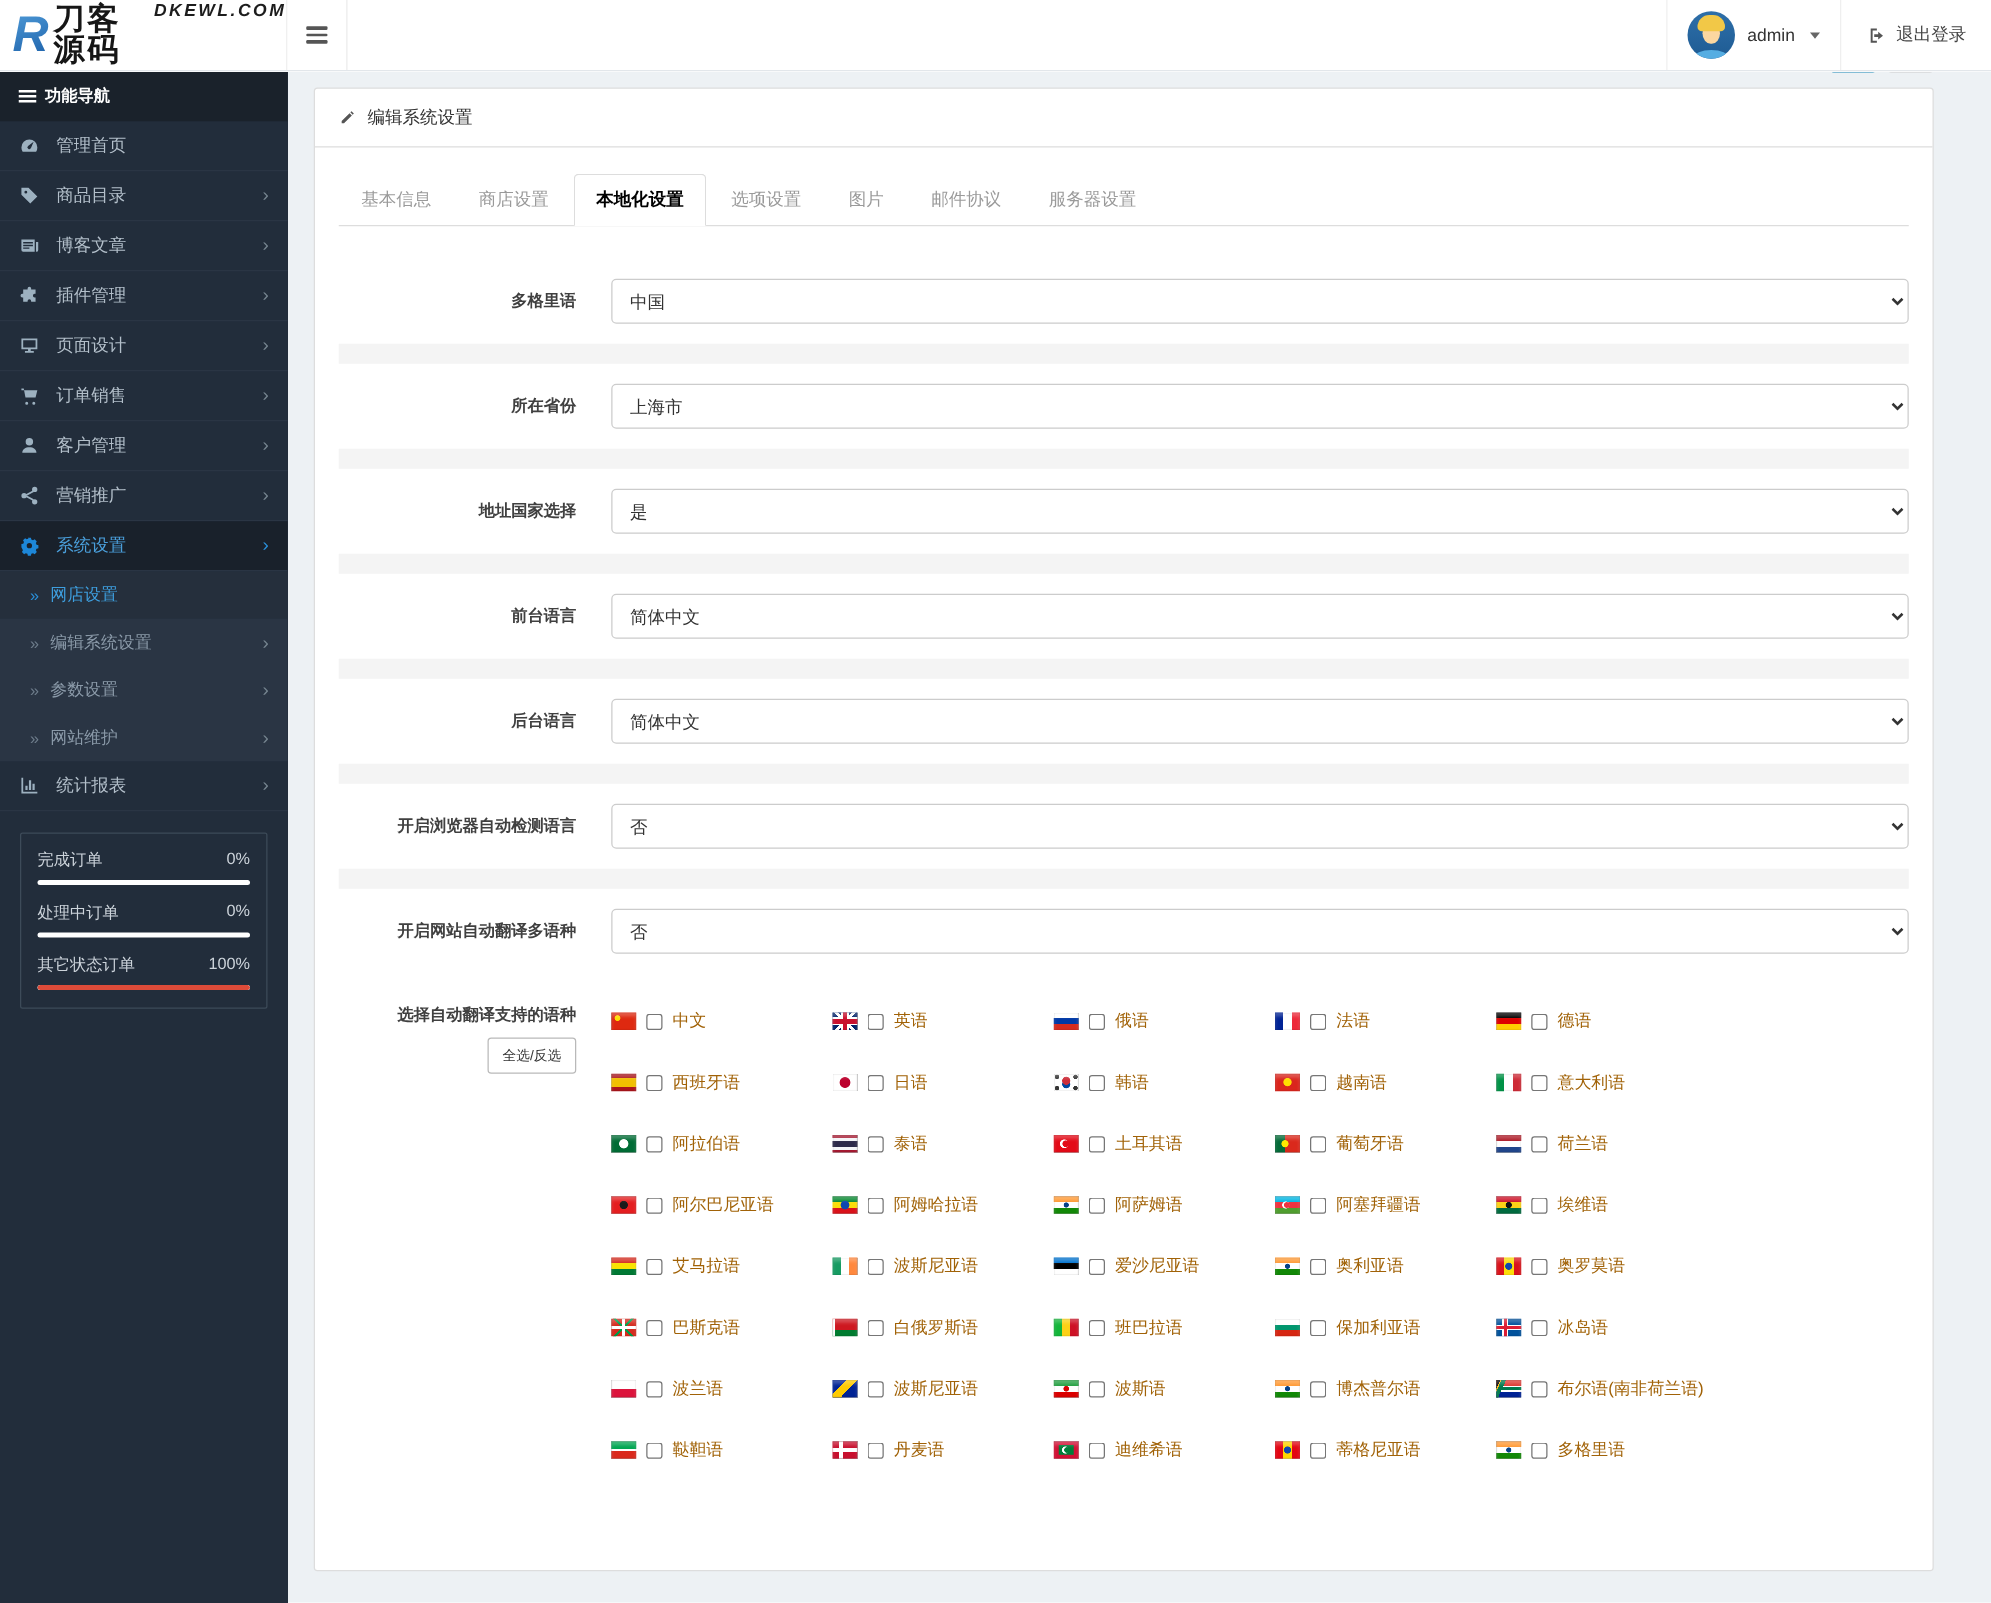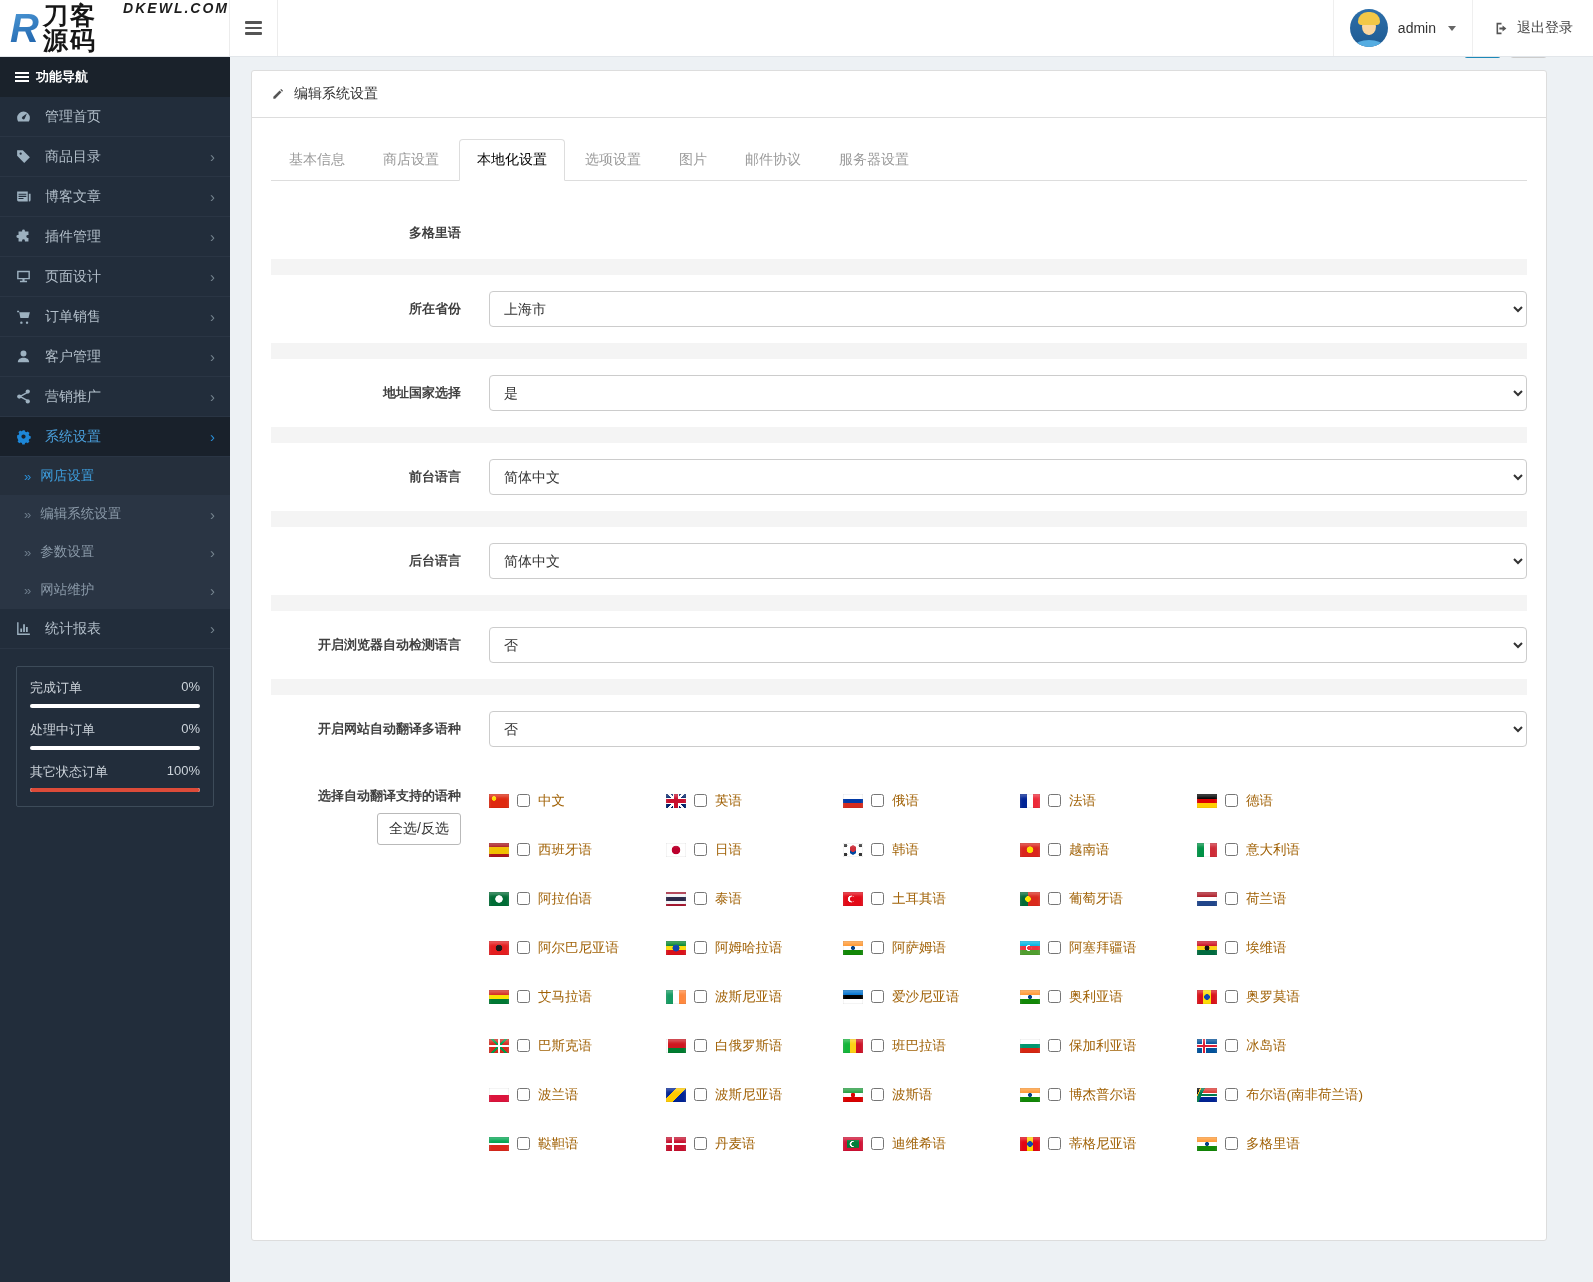--- a/index.html
+++ b/index.html
@@ -66,34 +66,34 @@
   .btn-save{background:#2196c9;border-color:#1d89b8}
   .btn-back{background:#fff;border-color:#ccc}
   .btn svg{width:17px;height:17px}
 
   
   .panel{background:#fff;border:1px solid #ddd;border-radius:3px}
   .panel-heading{padding:14px 19px;border-bottom:1px solid #ddd;font-size:14px;color:#333;display:flex;align-items:center;gap:9px}
   .panel-heading .ic{width:14px;height:14px;color:#555}
   .tabs{list-style:none;display:flex;margin:20px 19px 0;border-bottom:1px solid #ddd}
   .tab{padding:11px 17px;font-size:14px;color:#9a9a9a;cursor:pointer;position:relative;top:1px;border:1px solid transparent;border-bottom:none;margin-right:2px}
-  .tab.active{background:#fff;border-color:#ddd;border-radius:4px 4px 0 0;color:#000;font-weight:normal;border-bottom:1px solid #fff}
+  .tab.active{background:#fff;border-color:#ddd;border-radius:4px 4px 0 0;color:#000;font-weight:bold;border-bottom:1px solid #fff}
 
   .tab-content{padding:26px 19px 0}
   .form-row{display:flex;align-items:center;padding:16px 0;background:#fff}
   .form-row+.form-row{border-top:16px solid #f4f4f4}
   .flabel{width:218px;padding-right:28px;text-align:right;font-size:13px;font-weight:bold;color:#404040;flex:none;line-height:1.5}
   .control{flex:1}
   .control select{width:100%;height:36px;border:1px solid #ccc;border-radius:4px;padding:0 10px;font-size:14px;color:#333;background:#fff;font-family:inherit}
   .control input[type=text]{width:100%;height:36px;border:1px solid #ccc;border-radius:4px;padding:0 10px;font-size:14px;color:#333;font-family:inherit}
 
   .lang-row{align-items:flex-start;padding-bottom:30px}
   .lang-label-cell{width:218px;padding-right:28px;flex:none;display:flex;flex-direction:column;align-items:flex-end;gap:8px}
   .lang-label-cell .flabel{width:auto;padding:0;margin-top:7px}
-  .btn-selectall{padding:6px 11px;font-size:14px;color:#333;background:#fff;border:1px solid #b9b9b9;border-radius:3px;cursor:pointer;font-family:inherit}
+  .btn-selectall{padding:6px 11px;font-size:11px;color:#333;background:#fff;border:1px solid #b9b9b9;border-radius:3px;cursor:pointer;font-family:inherit}
   .lang-grid{flex:1;display:grid;grid-template-columns:repeat(5,177px);row-gap:15px;padding-top:5px}
   .lang{display:flex;align-items:center;height:34px;gap:6px}
   .lang input[type=checkbox]{width:13px;height:13px;flex:none;margin:0 2px}
   .lname{font-size:13.5px;color:#a16207;white-space:nowrap}
 
   
   .flag{width:20px;height:14px;display:inline-block;flex:none;box-shadow:inset 0 0 1px rgba(0,0,0,.45), inset 0 3px 3px rgba(255,255,255,.25)}
   .cn{background-color:#de2910;background-image:radial-gradient(circle at 25% 32%,#ffde00 0 2px,transparent 2.6px)}
   .gb{background-color:#012169;background-image:
     linear-gradient(90deg,transparent 0 42%,#c8102e 42% 58%,transparent 58%),
@@ -490,20 +490,28 @@
         <li class="tab">
           <span>服务器设置</span>
         </li>
       </ul>
 
     <div class="tab-content">
       <div>
 
           <div class="form-row select">
             <label class="flabel">多格里语</label>
+            <div class="control">
+              <div class="sel-wrap">
+                <select>
+                  <option>中国</option>
+                </select>
+              </div>
+
+            </div>
           </div>
 
           <div class="form-row select">
             <label class="flabel">所在省份</label>
             <div class="control">
               <div class="sel-wrap">
                 <select>
                   <option>上海市</option>
                 </select>
               </div>

